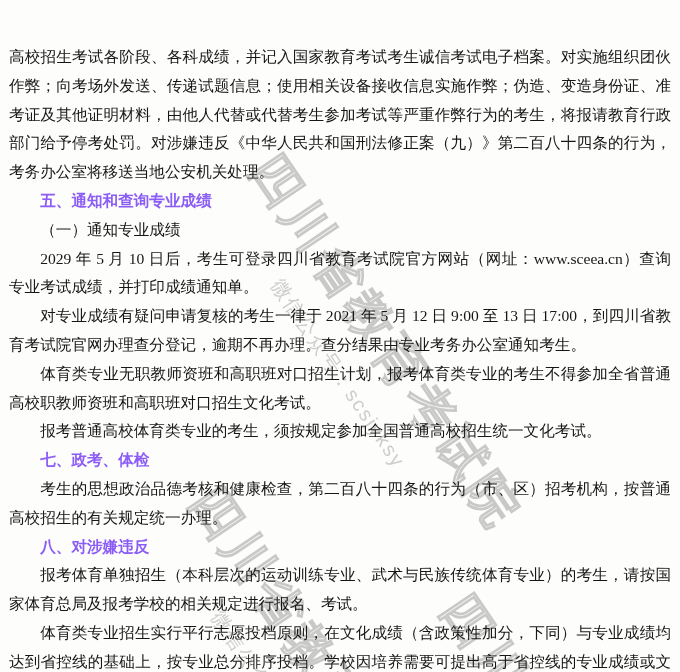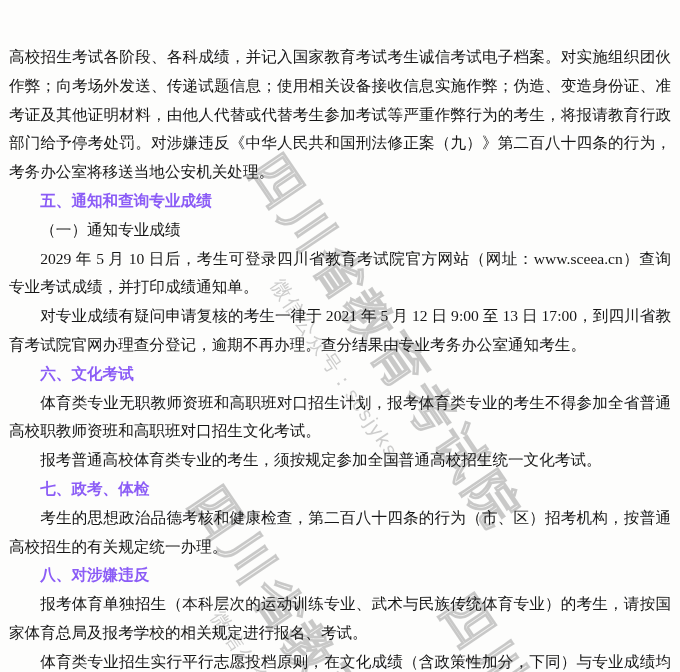--- a/index.html
+++ b/index.html
@@ -75,21 +75,20 @@
       <div class="wm-small">微信公众号：scsjyksy</div>
     </div>
   </div>
 
   <div class="doc">
       <p class="blk blk-body no-indent">高校招生考试各阶段、各科成绩，并记入国家教育考试考生诚信考试电子档案。对实施组织团伙作弊；向考场外发送、传递试题信息；使用相关设备接收信息实施作弊；伪造、变造身份证、准考证及其他证明材料，由他人代替或代替考生参加考试等严重作弊行为的考生，将报请教育行政部门给予停考处罚。对涉嫌违反《中华人民共和国刑法修正案（九）》第二百八十四条的行为，考务办公室将移送当地公安机关处理。</p>
       <p class="blk blk-heading">五、通知和查询专业成绩</p>
       <p class="blk blk-sub">（一）通知专业成绩</p>
       <p class="blk blk-body">2029 年 5 月 10 日后，考生可登录四川省教育考试院官方网站（网址：www.sceea.cn）查询专业考试成绩，并打印成绩通知单。</p>
       <p class="blk blk-body">对专业成绩有疑问申请复核的考生一律于 2021 年 5 月 12 日 9:00 至 13 日 17:00，到四川省教育考试院官网办理查分登记，逾期不再办理。查分结果由专业考务办公室通知考生。</p>
-      <p class="blk blk-heading">六、文化考试</p>
       <p class="blk blk-body">体育类专业无职教师资班和高职班对口招生计划，报考体育类专业的考生不得参加全省普通高校职教师资班和高职班对口招生文化考试。</p>
       <p class="blk blk-body">报考普通高校体育类专业的考生，须按规定参加全国普通高校招生统一文化考试。</p>
       <p class="blk blk-heading">七、政考、体检</p>
       <p class="blk blk-body">考生的思想政治品德考核和健康检查，第二百八十四条的行为（市、区）招考机构，按普通高校招生的有关规定统一办理。</p>
       <p class="blk blk-heading">八、对涉嫌违反</p>
       <p class="blk blk-body">报考体育单独招生（本科层次的运动训练专业、武术与民族传统体育专业）的考生，请按国家体育总局及报考学校的相关规定进行报名、考试。</p>
       <p class="blk blk-body">体育类专业招生实行平行志愿投档原则，在文化成绩（含政策性加分，下同）与专业成绩均达到省控线的基础上，按专业总分排序投档。学校因培养需要可提出高于省控线的专业成绩或文化成绩等要求作为投档条件。考生在填报志愿时，必须查阅学校《招生章程》，了解学校对专业成绩总分、文化成绩总分、单科成绩、身体条件、性别、文理科类等方面的要求，如因误填、错填而被学校退档，其后果自负。</p>
     </div>
 
 </div>

